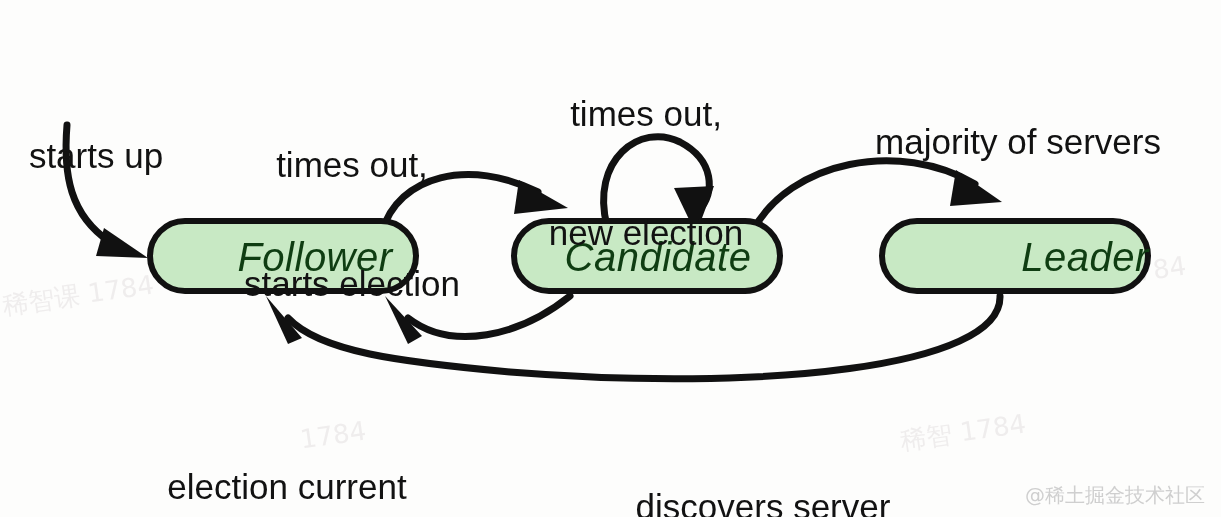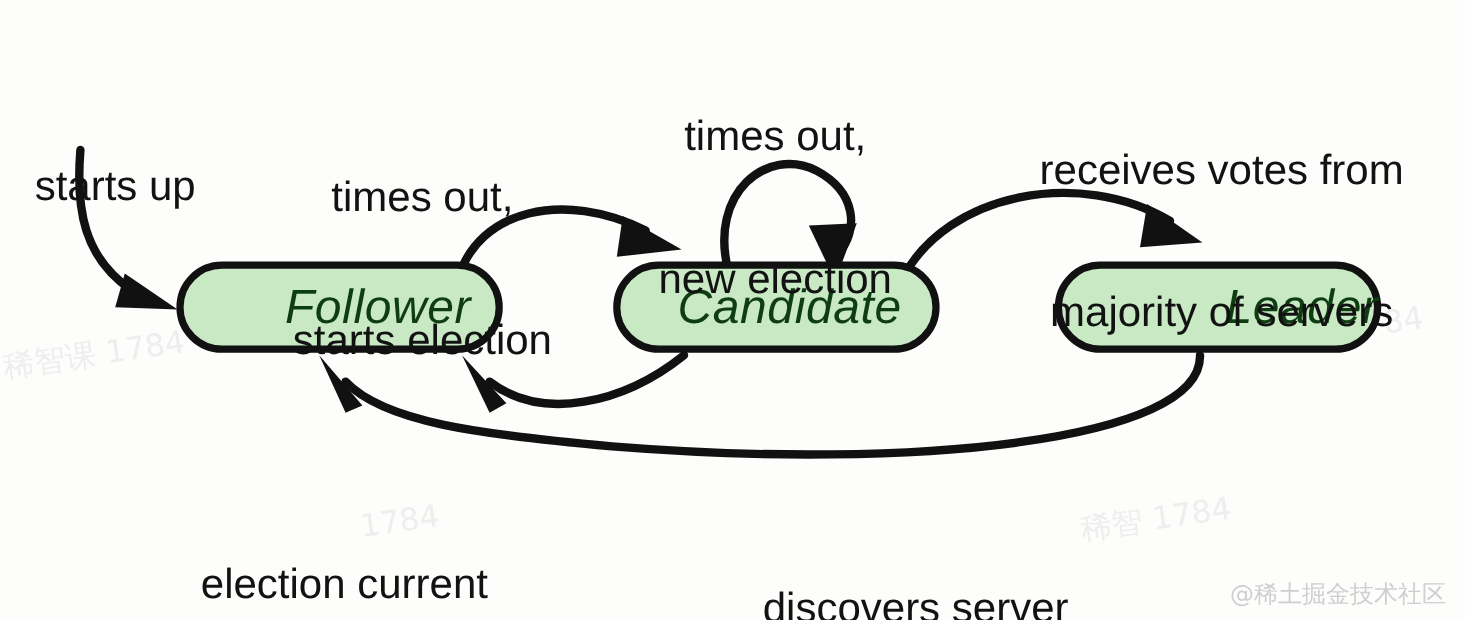--- a/index.html
+++ b/index.html
@@ -139,21 +139,20 @@
     <div>times out,</div>
     <div>starts election</div>
   </div>
 
   <div class="edge-label" style="left:646px; top:14px;">
     <div>times out,</div>
     <div>new election</div>
   </div>
 
   <div class="edge-label" style="left:1018px; top:42px;">
-    <div>receives votes from</div>
     <div>majority of servers</div>
   </div>
 
   <div class="edge-label" style="left:287px; top:387px;">
     <div>election current</div>
     
   </div>
 
   <div class="edge-label" style="left:763px; top:407px;">
     <div>discovers server</div>

